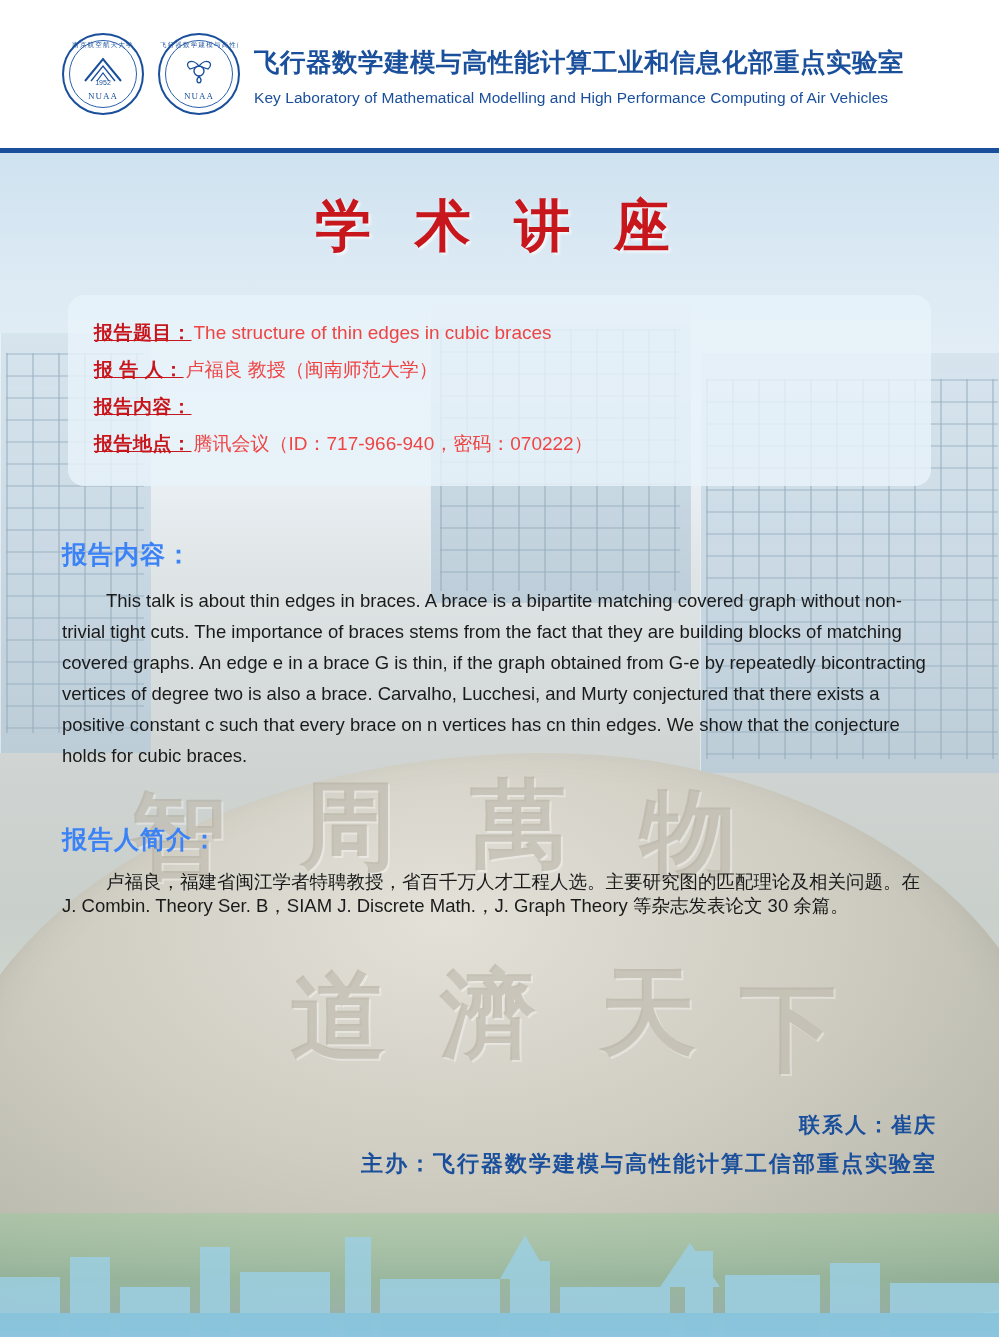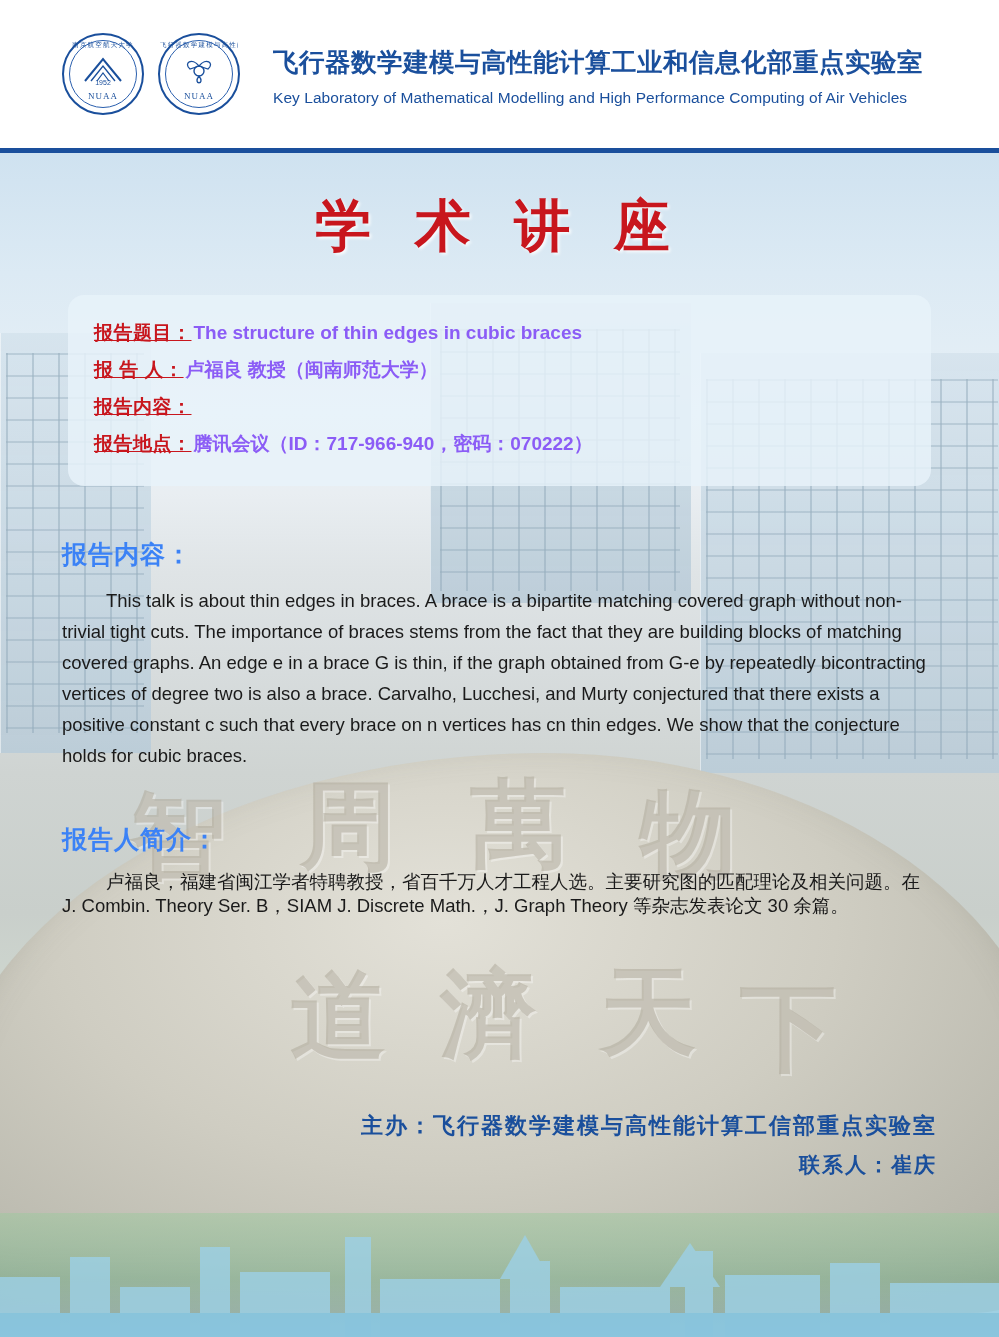--- a/index.html
+++ b/index.html
@@ -78,21 +78,21 @@
     position: absolute;
     left: 0; right: 0; top: 6px;
     text-align: center;
     font-size: 6.5px;
     color: #1a4f9c;
     letter-spacing: 1.2px;
     white-space: nowrap;
     overflow: hidden;
   }
   .titles {
-    margin-left: 33px;
+    margin-left: 14px;
     padding-top: 4px;
   }
   .title-cn {
     font-size: 25.5px;
     font-weight: bold;
     color: #1a4f9c;
     letter-spacing: 0.5px;
     white-space: nowrap;
     font-family: "Liberation Sans", sans-serif;
   }
@@ -209,22 +209,22 @@
   }
   .info-label {
     color: #c8161d;
     font-weight: bold;
     flex: 0 0 auto;
     white-space: nowrap;
     letter-spacing: 0.5px;
     text-decoration: underline;
   }
   .info-value {
-    color: #8b5cf6;
-    font-weight: bold;
+    color: #ef4444;
+    font-weight: normal;
     margin-left: 2px;
   }
 
   .section {
     margin: 0 62px;
   }
   .section-title {
     color: #3b82f6;
     font-weight: bold;
     font-size: 25px;
@@ -384,18 +384,18 @@
       </div>
 
       <div class="section">
         <div class="section-title">报告人简介：</div>
         <div class="bio">卢福良，福建省闽江学者特聘教授，省百千万人才工程人选。主要研究图的匹配理论及相关问题。在 J. Combin. Theory Ser. B，SIAM J. Discrete Math.，J. Graph Theory 等杂志发表论文 30 余篇。</div>
       </div>
 
     </div>
 
     <div class="footer">
+      <div class="footer-line">联系人：崔庆</div>
       <div class="footer-line big">主办：飞行器数学建模与高性能计算工信部重点实验室</div>
-      <div class="footer-line">联系人：崔庆</div>
     </div>
 
   </div>
 </div>
 
 </body></html>

